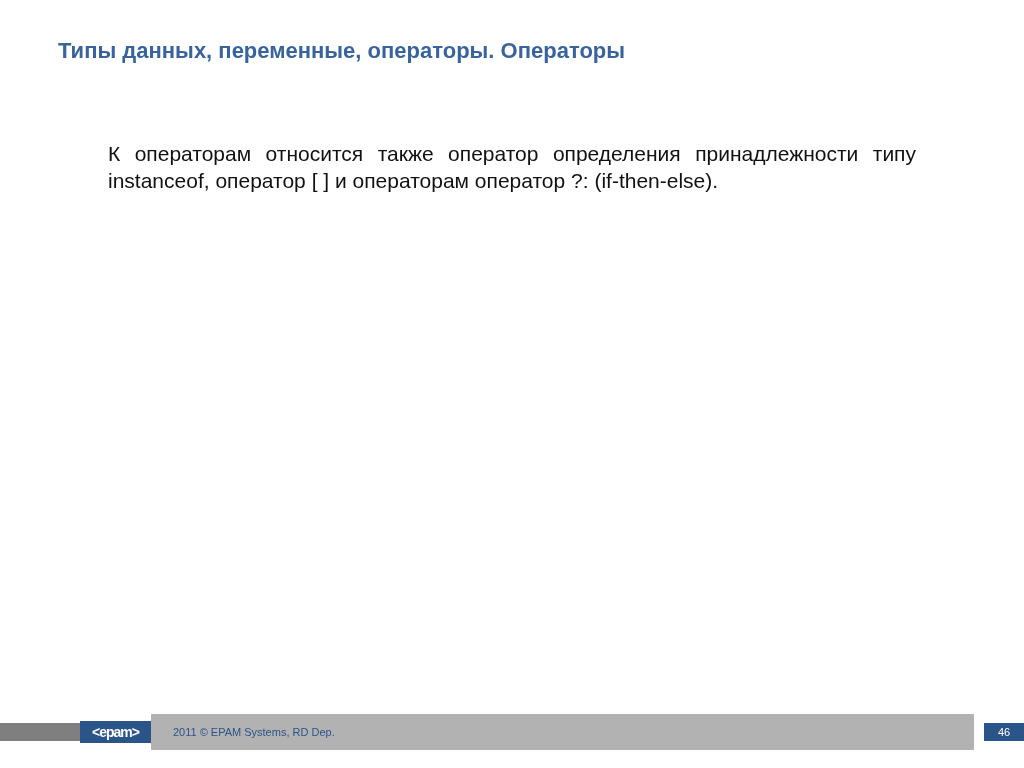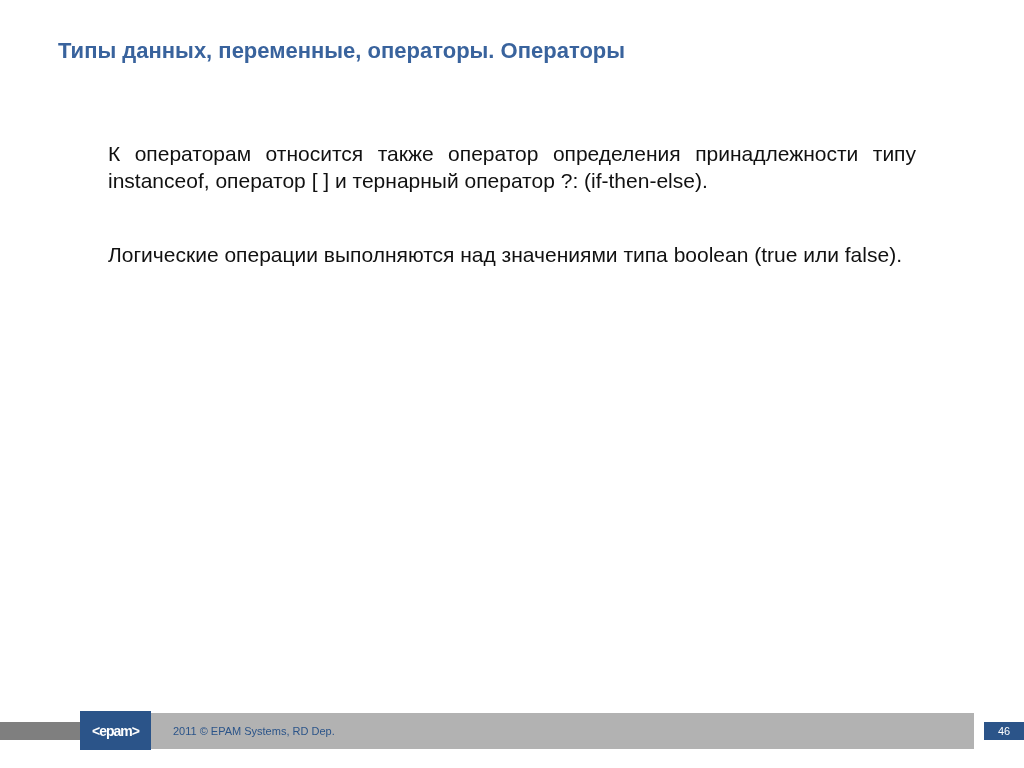--- a/index.html
+++ b/index.html
@@ -46,21 +46,21 @@
     right: 0;
     display: flex;
     align-items: center;
   }
   .footer-stripe-dark {
     height: 18px;
     background: #7f7f7f;
     width: 80px;
   }
   .footer-logo {
-    height: 39px;
+    height: 22px;
     background: #2b5489;
     color: #fff;
     font-family: Arial, sans-serif;
     font-size: 14px;
     font-weight: bold;
     padding: 0 12px;
     display: flex;
     align-items: center;
     letter-spacing: -1px;
   }
@@ -91,26 +91,23 @@
   }
 </style>
 </head>
 <body>
 
 <div class="slide">
   <div class="title">Типы данных, переменные, операторы. Операторы</div>
 
   <div class="content">
     <p class="para">
-      <span>К операторам относится также оператор определения принадлежности типу </span><b>instanceof,</b><span> оператор </span><b>[ ]</b><span> и тернарный оператор </span><b>?:</b><span> (if-then-else).</span>
+      <span>К операторам относится также оператор определения принадлежности типу </span><b>instanceof,</b><span> оператор </span><b>[ ]</b><span> и операторам оператор </span><b>?:</b><span> (if-then-else).</span>
     </p>
 
-    <p class="para">
-      <span>Логические операции выполняются над значениями типа </span><b>boolean</b><span> (</span><b>true</b><span> или </span><b>false</b><span>).</span>
-    </p>
 
   </div>
 
   <div class="footer">
     <div class="footer-stripe-dark"></div>
     <div class="footer-logo">&lt;epam&gt;</div>
     <div class="footer-bar">
       <span class="footer-copy">2011 © EPAM Systems, RD Dep.</span>
     </div>
     <div class="footer-pagenum-box">46</div>

